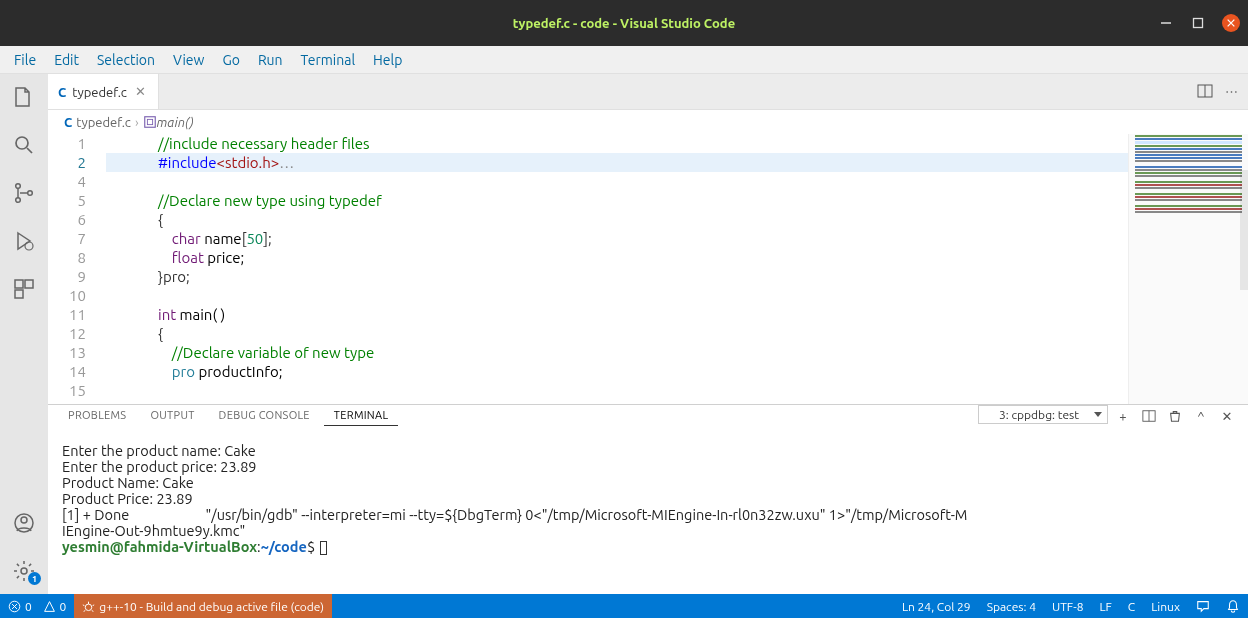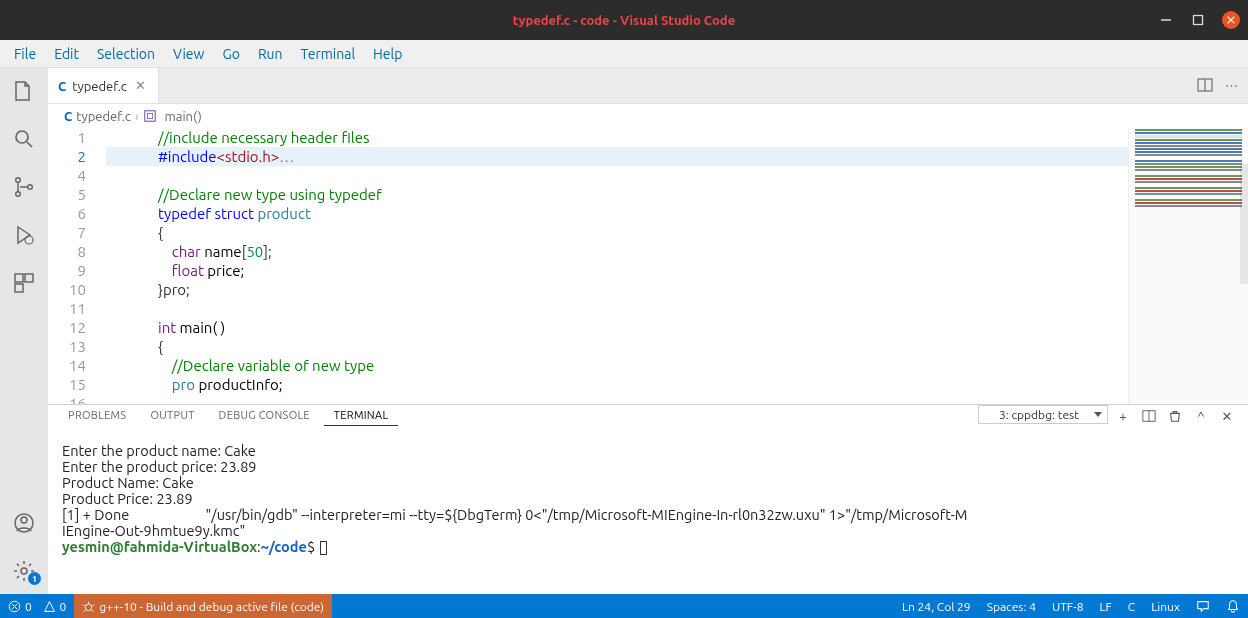--- a/index.html
+++ b/index.html
@@ -1,19 +1,19 @@
 <!DOCTYPE html>
 <html><head>
 <meta charset="utf-8">
 <style>
   * { margin:0; padding:0; box-sizing:border-box; font-family:"Ubuntu","Segoe UI",sans-serif; }
   body { width:1248px; height:618px; background:#fff; overflow:hidden; display:flex; flex-direction:column; font-size:13px; color:#333; }
 
   
-  .titlebar { height:40px; background:#2c2c2c; color:#ef4444; display:flex; align-items:center; position:relative; }
+  .titlebar { height:46px; background:#2c2c2c; color:#bef264; display:flex; align-items:center; position:relative; }
   .titlebar .title { position:absolute; left:50%; transform:translateX(-50%); font-weight:600; }
   .win-buttons { position:absolute; right:8px; display:flex; gap:16px; align-items:center; }
   .win-btn { width:16px; height:16px; display:flex; align-items:center; justify-content:center; cursor:pointer; }
   .win-close { width:18px; height:18px; border-radius:50%; background:#e95420; display:flex; align-items:center; justify-content:center; }
 
   
   .menubar { height:28px; background:#f0f0f0; border-bottom:1px solid #e0e0e0; display:flex; align-items:center; padding:0 6px; gap:2px; }
   .menu-item { padding:2px 8px; cursor:pointer; font-size:14px; color:#0369a1; }
 
   
@@ -31,21 +31,21 @@
   .tab { display:flex; align-items:center; gap:6px; padding:0 10px; background:#fff; border-right:1px solid #e0e0e0; cursor:pointer; }
   .tab .c-icon { color:#0066b8; font-weight:bold; font-size:13px; }
   .tab-close { color:#888; padding:2px; }
   .tab-spacer { flex:1; }
   .tab-actions { display:flex; align-items:center; gap:12px; padding:0 10px; color:#666; }
 
   
   .breadcrumb { height:24px; display:flex; align-items:center; gap:4px; padding:0 16px; font-size:13px; color:#666; }
   .breadcrumb .c-icon { color:#0066b8; font-weight:bold; }
   .bc-sep { color:#aaa; }
-  .bc-sym { display:inline-flex; align-items:center; gap:8px; }
+  .bc-sym { display:inline-flex; align-items:center; gap:0;font-style:italic; }
 
   
   .editor-wrap { flex:1; display:flex; min-height:0; position:relative; }
   .editor { flex:1; overflow:hidden; position:relative; font-family:"Ubuntu Mono","Consolas",monospace; font-size:15px; line-height:19px; }
   .gutter { position:absolute; left:0; top:0; width:58px; text-align:right; color:#237893; padding-right:20px; }
   .gutter .ln { height:19px; position:relative; }
   .gutter .ln.dim { color:#999; }
   .codelines { position:absolute; left:58px; right:0; top:0; }
   .codelines .line { height:19px; white-space:pre; padding-left:52px; }
   .codelines .line.hl { background:#e6f1fb; }
@@ -228,21 +228,20 @@
           <div class="ln dim">14</div>
           <div class="ln dim">15</div>
           <div class="ln dim">16</div>
           <div class="ln dim">17</div>
         </div>
         <div class="codelines">
           <div class="line"><span class="tok-comment">//include necessary header files</span></div>
           <div class="line hl"><span class="tok-macro">#include</span><span class="tok-header">&lt;stdio.h&gt;</span><span class="tok-dots">…</span></div>
           <div class="line"></div>
           <div class="line"><span class="tok-comment">//Declare new type using typedef</span></div>
-          <div class="line"><span class="tok-keyword">typedef</span> <span class="tok-keyword">struct</span> <span class="tok-struct">product</span></div>
           <div class="line"><span>{</span></div>
           <div class="line">    <span class="tok-type">char</span> <span class="tok-ident">name</span><span>[</span><span class="tok-number">50</span><span>];</span></div>
           <div class="line">    <span class="tok-type">float</span> <span class="tok-ident">price;</span></div>
           <div class="line"><span>}pro;</span></div>
           <div class="line"></div>
           <div class="line"><span class="tok-type">int</span> <span class="tok-ident">main( )</span></div>
           <div class="line"><span>{</span></div>
           <div class="line">    <span class="tok-comment">//Declare variable of new type</span></div>
           <div class="line">    <span class="tok-struct">pro</span> <span class="tok-ident">productInfo;</span></div>
           <div class="line"></div>

